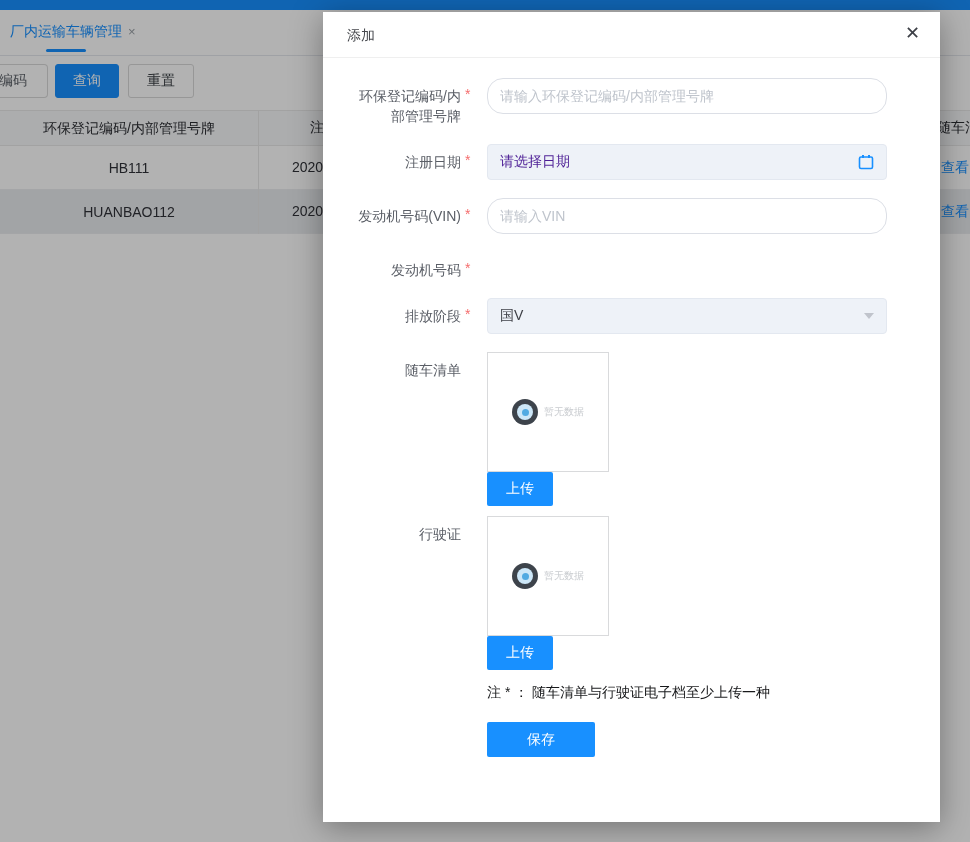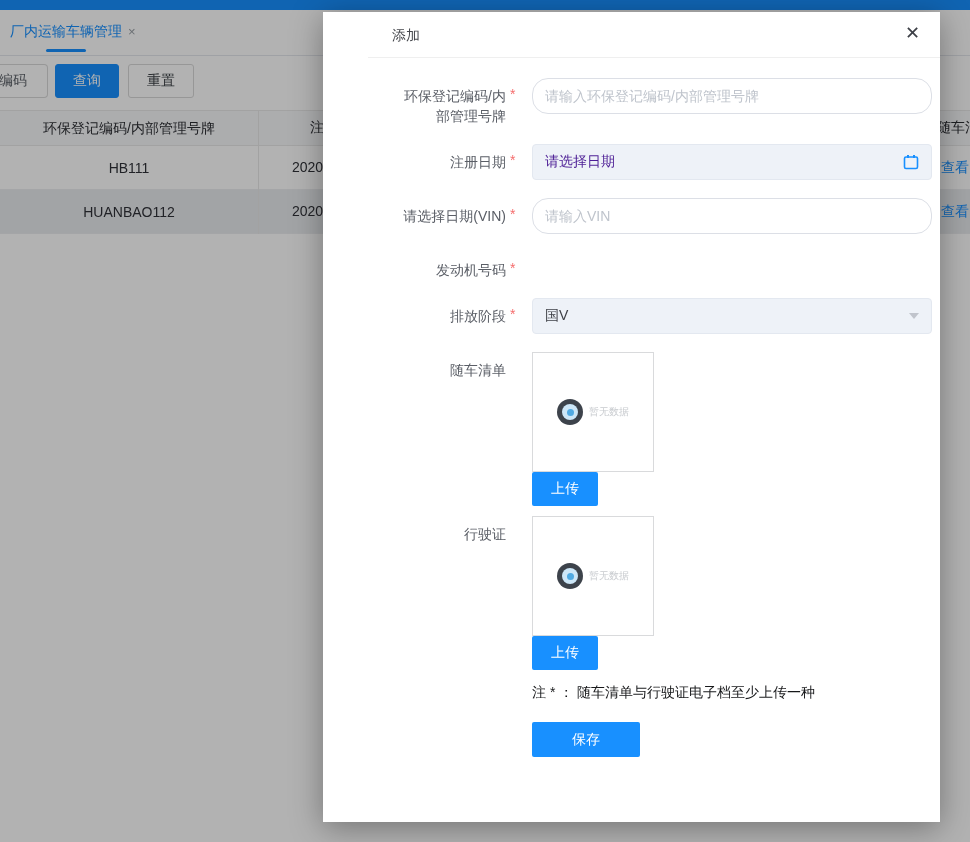--- a/index.html
+++ b/index.html
@@ -38,21 +38,21 @@
   .trow.r2 { top:80px; background:#e9ebee; }
   .td-code { position:absolute; left:0; top:0; width:258px; height:44px; display:flex; align-items:center; justify-content:center; }
   .td-date { position:absolute; left:292px; top:13px; white-space:nowrap; }
   .td-view { position:absolute; left:941px; top:13px; color:#1890ff; white-space:nowrap; cursor:pointer; }
   .vline1 { position:absolute; left:258px; top:0; width:1px; height:124px; background:#e8e8e8; }
   .vline2 { position:absolute; left:933px; top:0; width:1px; height:124px; background:#e8e8e8; }
 
   
   .overlay { position:absolute; inset:0; background:rgba(0,0,0,0.30); z-index:5; }
   .modal { position:absolute; left:323px; top:12px; width:617px; height:810px; background:#fff;
-           z-index:10; box-shadow:0 6px 30px rgba(0,0,0,0.35);padding-left:45px; }
+           z-index:10; box-shadow:0 6px 30px rgba(0,0,0,0.35); }
   .modal-header { position:relative; height:46px; border-bottom:1px solid #efefef; }
   .modal-title { position:absolute; left:24px; top:15px; font-size:14px; color:#46484d; }
   .modal-close { position:absolute; right:20px; top:12px; font-size:18px; color:#3c3f46;
                  background:none; border:none; cursor:pointer; line-height:1; }
   .modal-body { padding-top:20px; }
 
   .form-row { display:flex; margin-bottom:18px; }
   .label-col { width:164px; display:flex; justify-content:flex-end; padding-right:14px; }
   .label-text { max-width:112px; font-size:14px; color:#5a5e66; line-height:20px; padding-top:8px; text-align:right; }
   .req { color:#f56c6c; font-size:14px; padding-top:8px; margin-left:4px; width:8px; }
@@ -165,21 +165,21 @@
               <rect x="1.5" y="3" width="13" height="11.5" rx="1.5" fill="none" stroke="#1890ff" stroke-width="1.6"></rect>
               <rect x="4" y="1" width="2" height="3" fill="#1890ff"></rect>
               <rect x="10" y="1" width="2" height="3" fill="#1890ff"></rect>
             </svg>
           </div>
         </div>
       </div>
 
       <div class="form-row">
         <div class="label-col">
-          <div class="label-text">请选择日期(VIN)</div>
+          <div class="label-text">发动机号码(VIN)</div>
           <div class="req">*</div>
         </div>
         <div class="field-col">
           <input class="txt-input" type="text" placeholder="请输入VIN" style="">
         </div>
       </div>
 
       <div class="form-row">
         <div class="label-col">
           <div class="label-text">发动机号码</div>

